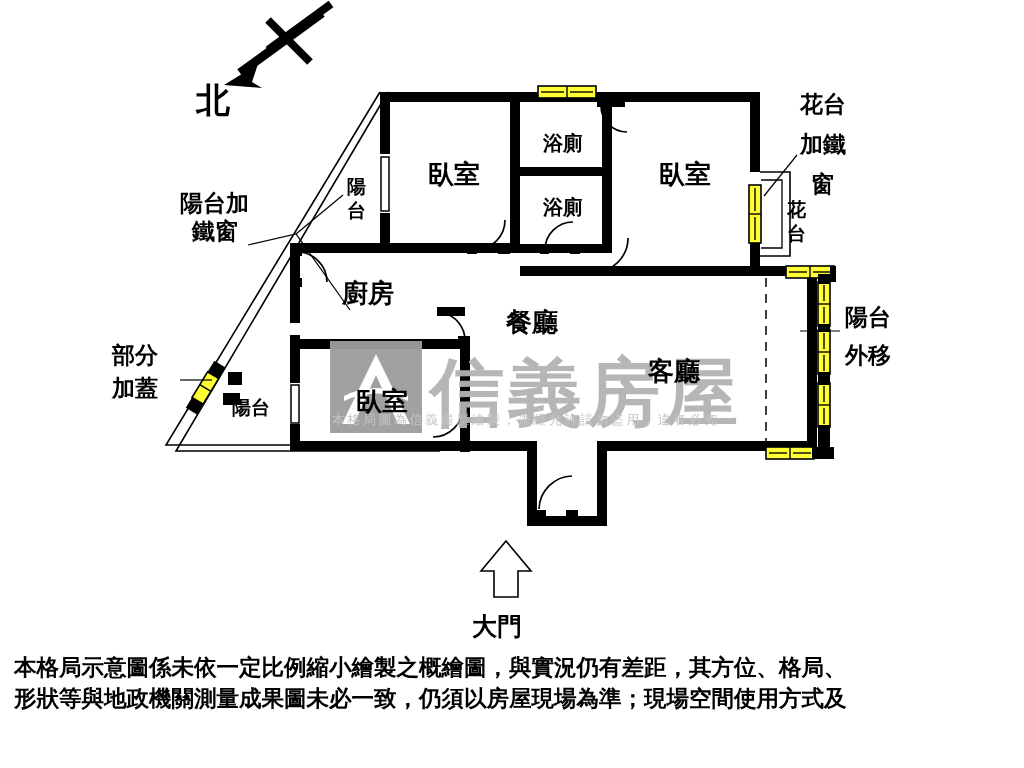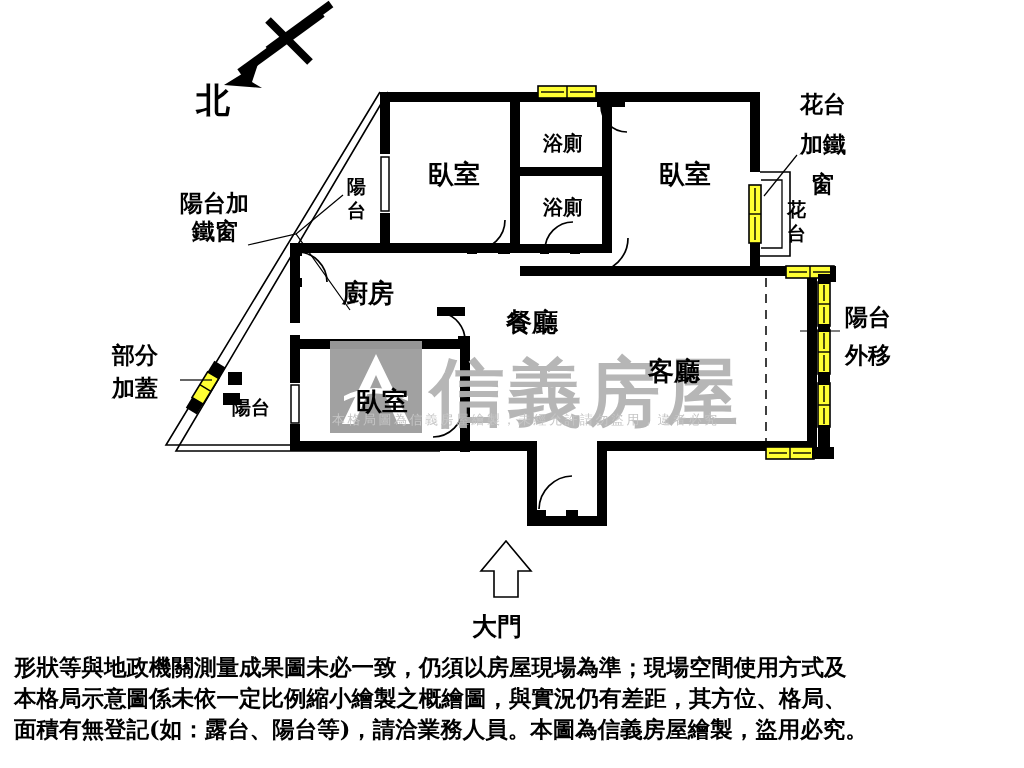--- a/index.html
+++ b/index.html
@@ -305,16 +305,15 @@
     <text class="cjk lbl-callout" x="845" y="325">陽台</text>
     <text class="cjk lbl-callout" x="845" y="363">外移</text>
     <line class="leader" x1="800" y1="331" x2="840" y2="331"></line>
 
     <text class="cjk lbl-door" x="472" y="635">大門</text>
 
   </svg>
 </div>
 
 <div id="disclaimer">
+  <p>本格局示意圖係未依一定比例縮小繪製之概繪圖，與實況仍有差距，其方位、格局、</p>
   <p>形狀等與地政機關測量成果圖未必一致，仍須以房屋現場為準；現場空間使用方式及</p>
-  <p>本格局示意圖係未依一定比例縮小繪製之概繪圖，與實況仍有差距，其方位、格局、</p>
-  <p>面積有無登記(如：露台、陽台等)，請洽業務人員。本圖為信義房屋繪製，盜用必究。</p>
 </div>
 
 </body></html>

